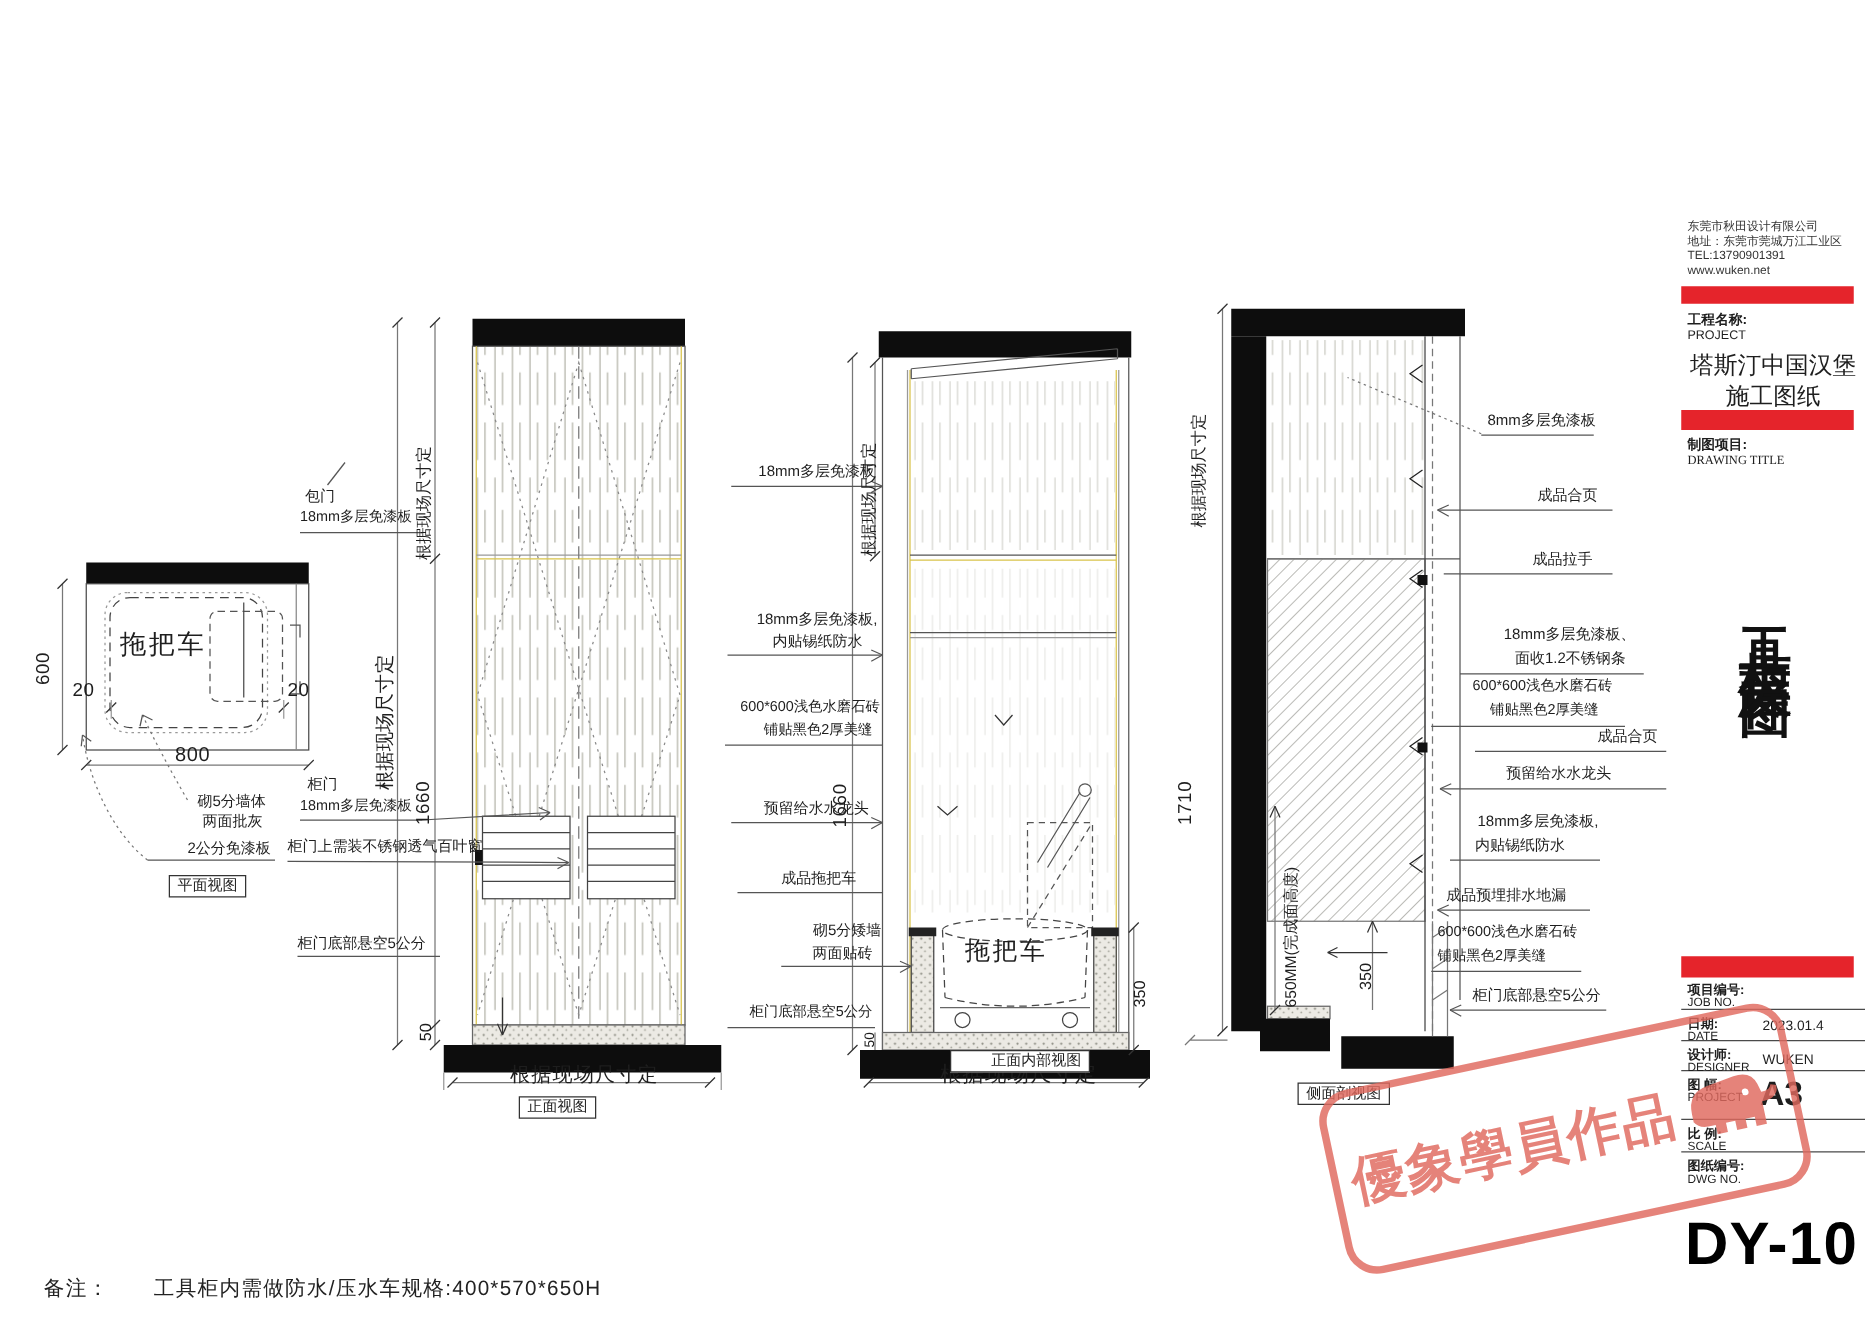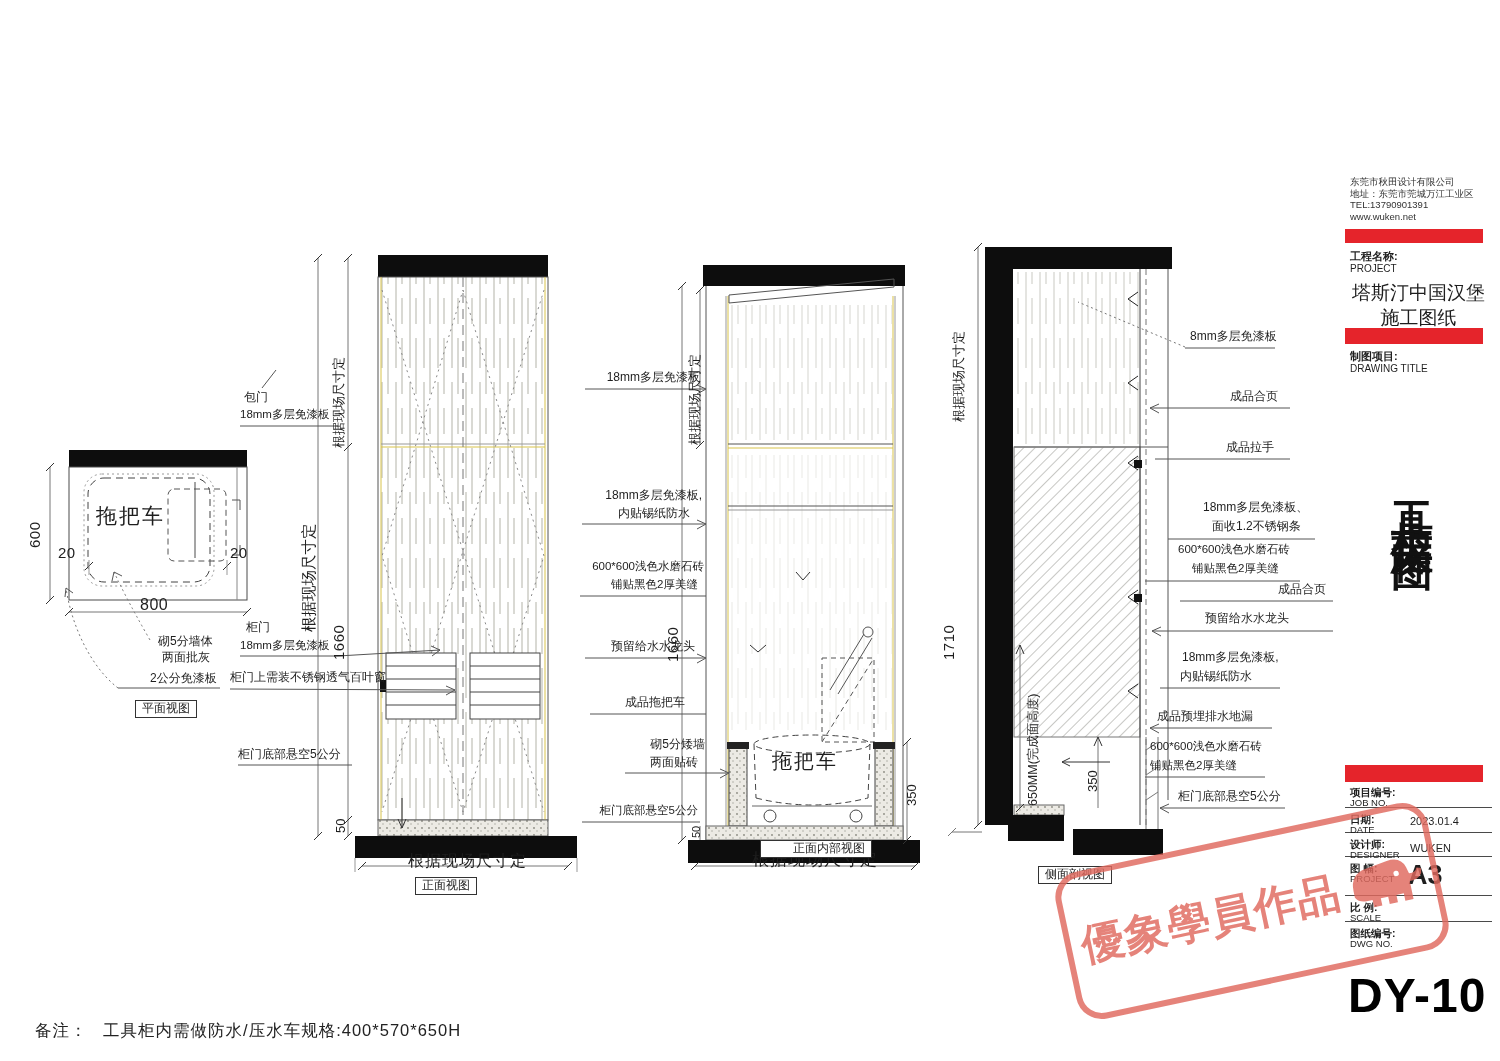--- a/index.html
+++ b/index.html
@@ -294,21 +294,21 @@
     <div>www.wuken.net</div>
   </div>
 
   <div class="redbar" style="left:1345px;top:229px;width:138px;height:14px;"></div>
   <div class="lbl" style="left:1350px;top:250px;font-size:11px;font-weight:bold;">工程名称:</div>
   <div class="lbl" style="left:1350px;top:263px;font-size:10px;">PROJECT</div>
   <div class="lbl" style="left:1345px;top:282px;width:147px;text-align:center;font-size:19px;">塔斯汀中国汉堡</div>
   <div class="lbl" style="left:1345px;top:307px;width:147px;text-align:center;font-size:19px;">施工图纸</div>
   <div class="redbar" style="left:1345px;top:328px;width:138px;height:16px;"></div>
   <div class="lbl" style="left:1350px;top:350px;font-size:11px;font-weight:bold;">制图项目:</div>
-  <div class="lbl" style="left:1350px;top:363px;font-size:10px;">DRAWING TITLE</div>
+  <div class="lbl" style="left:1350px;top:363px;font-size:10px;font-family:Liberation Serif, serif;">DRAWING TITLE</div>
 
   <div class="sheet-title-v">工具柜大样图</div>
 
   <div class="redbar" style="left:1345px;top:765px;width:138px;height:17px;"></div>
 
   <div class="lbl" style="left:1350px;top:786px;font-size:10.5px;font-weight:bold;">项目编号:</div>
   <div class="lbl" style="left:1350px;top:798px;font-size:9.5px;">JOB NO.</div>
   <div class="tbline" style="left:1345px;top:807px;width:147px;"></div>
   <div class="lbl" style="left:1350px;top:813px;font-size:10.5px;font-weight:bold;">日期:</div>
   <div class="lbl" style="left:1350px;top:825px;font-size:9.5px;">DATE</div>
@@ -333,16 +333,16 @@
   <div class="stamp">
     <div class="stxt">優象學員作品</div>
     <svg width="92" height="104" viewBox="0 0 100 100">
       <path fill="currentColor" d="M16 78 V52 q0 -20 19 -23 l27 -4 q17 -2 21 12 l2 8 q8 1 10 -5 l6 2 q-2 12 -14 12 h-3 v22 h-10 v-9 h-9 v9 h-10 v-9 h-9 v9 h-10 v-9 h-7 q-9 0 -13 -7z"></path>
       <circle cx="70" cy="42" r="3.2" fill="#fff"></circle>
     </svg>
   </div>
 
   <div class="note">
     <span>备注：</span>
-    <span style="margin-left:10px;">工具柜内需做防水/压水车规格:400*570*650H</span>
+    <span style="margin-left:30px;">工具柜内需做防水/压水车规格:400*570*650H</span>
   </div>
 
 </div>
 
 </body></html>

